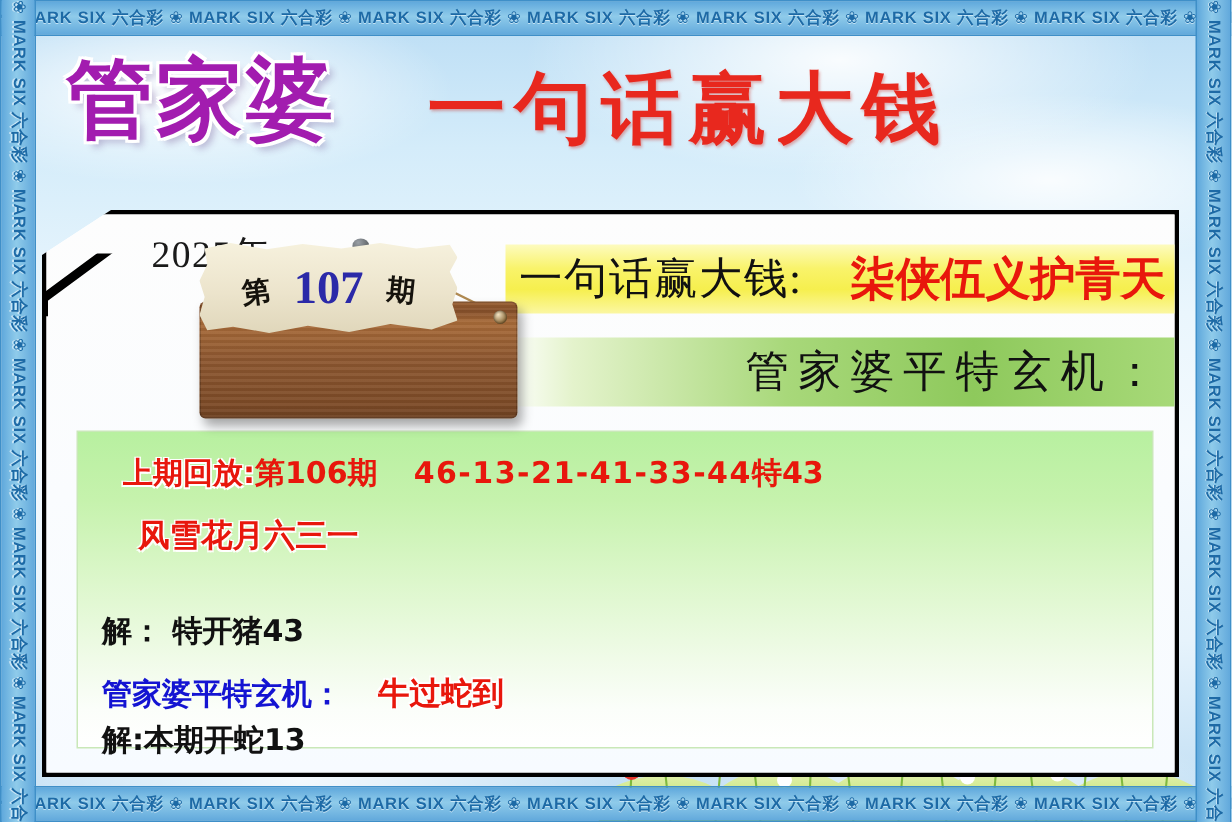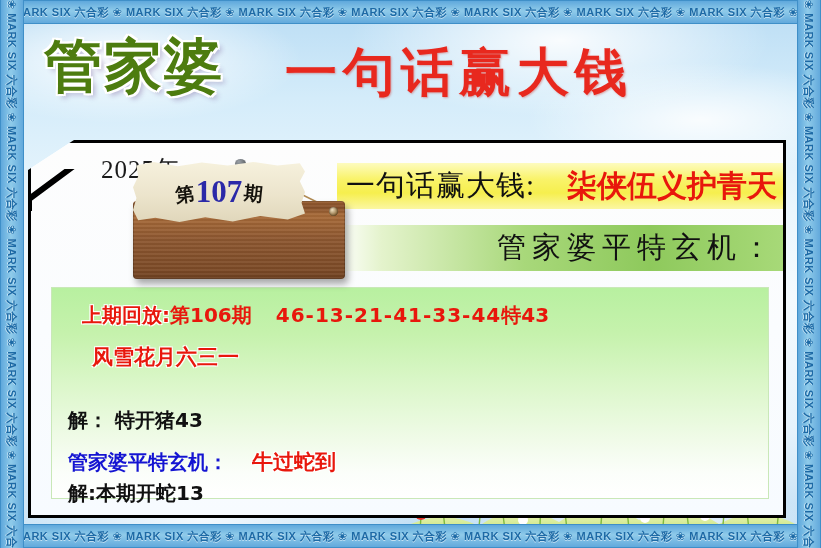--- a/index.html
+++ b/index.html
@@ -52,21 +52,21 @@
     width:548px;height:22px;
     transform-origin:0 0;
   }
   .frame-left .vwrap{transform:rotate(90deg) translateY(-22px);}
   .frame-right .vwrap{transform:rotate(90deg) translateY(-22px);}
 
   
   .title-left{
     position:absolute;left:44px;top:28px;z-index:3;
     font-family:"DejaVu Sans","Liberation Sans",sans-serif;
-    font-size:58px;font-weight:bold;color:#4d7c0f;
+    font-size:58px;font-weight:bold;color:#a21caf;
     letter-spacing:2px;
     text-shadow:
       -2px -2px 0 #ffffff, 2px -2px 0 #ffffff,
       -2px  2px 0 #ffffff, 2px  2px 0 #ffffff,
       0 -2px 0 #ffffff, 0 2px 0 #ffffff,
       -2px 0 0 #ffffff, 2px 0 0 #ffffff,
       4px 4px 5px rgba(80,40,120,.3);
   }
   .title-right{
     position:absolute;left:285px;top:38px;z-index:3;
@@ -138,21 +138,21 @@
   }
   .ch-di,.ch-qi{
     font-family:"DejaVu Sans","Liberation Sans",sans-serif;
     font-size:19px;font-weight:bold;color:#15120c;
   }
   .ch-di{transform:rotate(-7deg) translateY(3px);}
   .ch-qi{transform:rotate(6deg) translateY(2px);}
   .num107{
     font-family:"Liberation Serif","DejaVu Serif",serif;
     font-size:31px;font-weight:bold;color:#2b29a8;
-    margin:0 2px;letter-spacing:0;
+    margin:0 16px;letter-spacing:0;
   }
   .screw{
     position:absolute;width:9px;height:9px;border-radius:50%;
     background:radial-gradient(circle at 35% 30%,#f4e5c4,#8a6a3a 70%,#5a4424);
     box-shadow:inset 0 0 2px rgba(0,0,0,.6);
   }
   .screw.l{left:27px;top:54px;}
   .screw.r{left:216px;top:54px;}
   .rope{position:absolute;left:0;top:0;width:250px;height:130px;}
 

